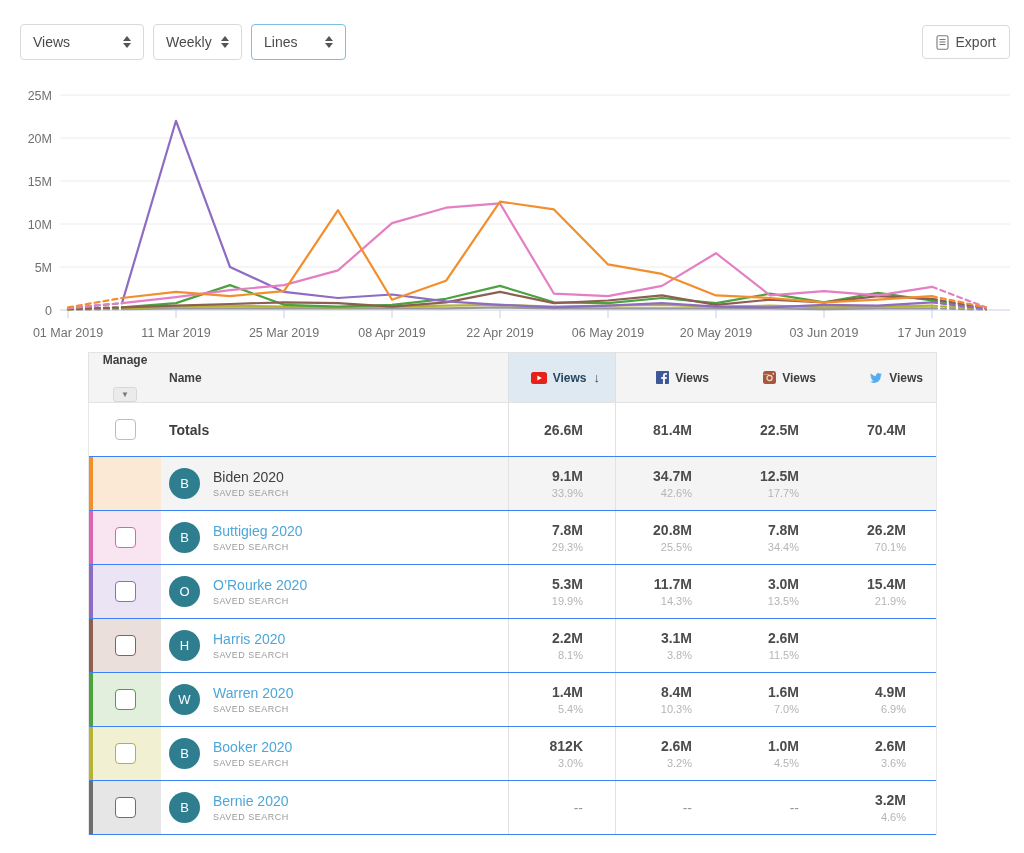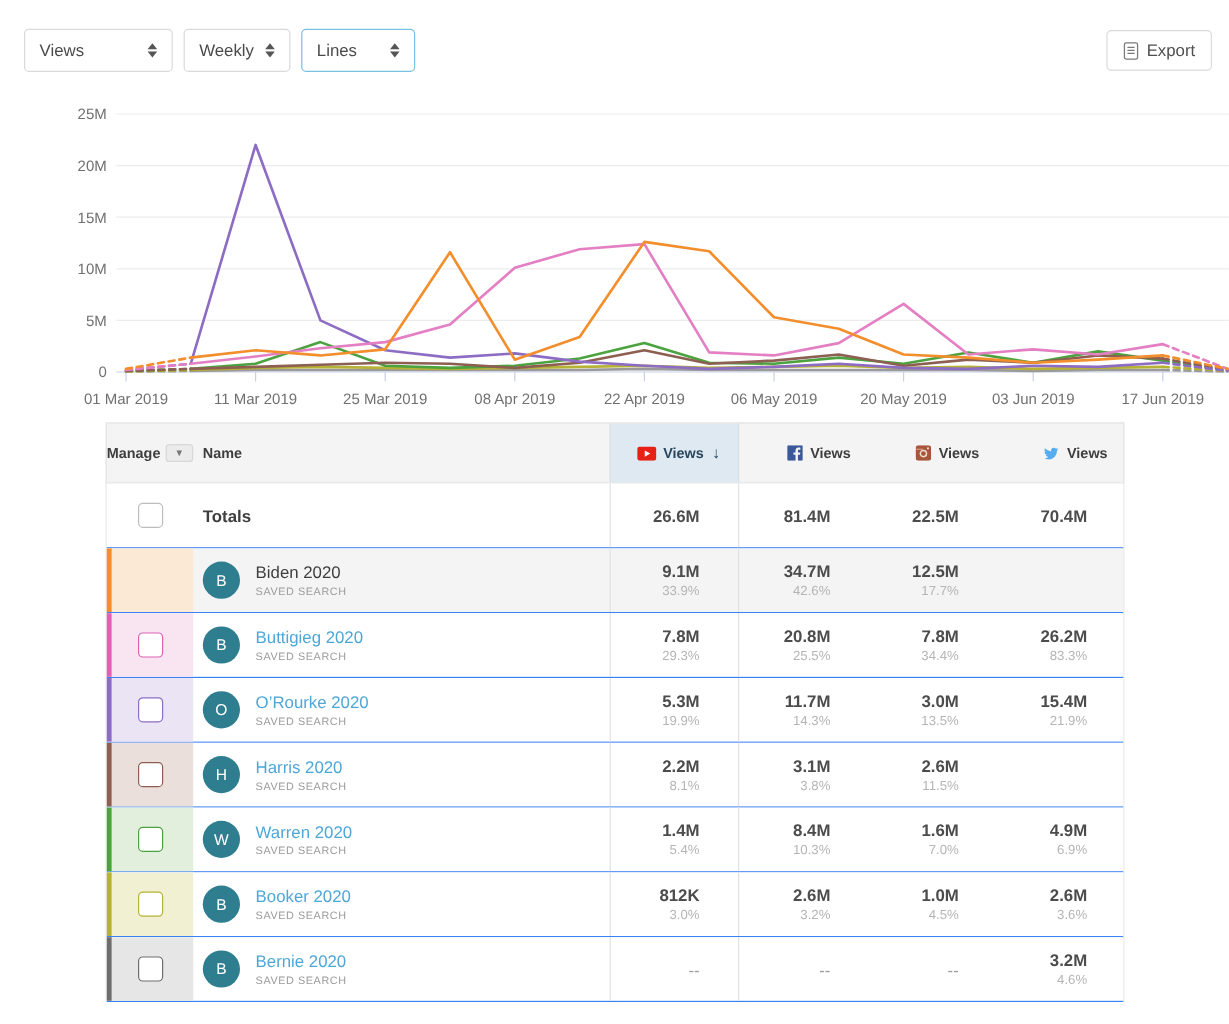--- a/index.html
+++ b/index.html
@@ -12,29 +12,29 @@
             padding:0 12px; margin-right:9px; font-size:14px; color:#4a4a4a; cursor:pointer; }
   .select.active { border-color:#79bfdf; }
   .sel-views { width:124px; } .sel-weekly { width:89px; } .sel-lines { width:95px; }
   .updown { display:flex; flex-direction:column; align-items:center; }
   .tri-up { width:0;height:0;border-left:4px solid transparent;border-right:4px solid transparent;border-bottom:5px solid #555; margin-bottom:2px;}
   .tri-down { width:0;height:0;border-left:4px solid transparent;border-right:4px solid transparent;border-top:5px solid #555;}
   .export-btn { margin-left:auto; height:34px; display:flex; align-items:center; gap:7px; padding:0 13px;
                 border:1px solid #dadada; border-radius:4px; background:#fff; font-size:14px; color:#4f4f4f; cursor:pointer; }
 
   
-  .chart-wrap { position:absolute; top:85px; left:0; width:1024px; height:262px;padding-left:37px; }
+  .chart-wrap { position:absolute; top:85px; left:0; width:1024px; height:262px; }
   .chart-wrap svg text { font-family:"Liberation Sans", sans-serif; }
 
   
   .table { position:absolute; top:352px; left:88px; width:849px; }
   .grid-row { display:grid; grid-template-columns:72px 347px 108px 108px 107px 107px; }
   .thead { height:51px; background:#f4f4f4; border:1px solid #e3e3e3; }
   .th { display:flex; align-items:center; font-size:12px; font-weight:bold; color:#3e3e3e; }
-  .th-manage { flex-direction:row; justify-content:space-between; gap:4px; }
+  .th-manage { flex-direction:column; justify-content:space-between; gap:4px; }
   .manage-caret { width:24px; height:15px; background:#ebebeb; border:1px solid #d8d8d8; border-radius:3px;
                   font-size:8px; color:#777; display:flex; align-items:center; justify-content:center; cursor:pointer; }
   .th-name { padding-left:8px; }
   .th-plat { justify-content:flex-end; padding-right:15px; gap:6px; }
   .th-yt { background:#dfe9f1; border-left:1px solid #d9e0e6; border-right:1px solid #d9e0e6; color:#27465f; }
   .sort-arrow { font-size:13px; font-weight:bold; color:#27465f; margin-left:1px; }
 
   .tbody { border-left:1px solid #e7e7e7; border-right:1px solid #e7e7e7; }
   .trow { height:54px; border-bottom:1px solid #3b82f6; background:#fff; }
   .trow.selected { background:#f4f4f4; }
@@ -256,21 +256,21 @@
       <div class="vcell cell-facebook">
           <span class="val">20.8M</span>
           <span class="pct">25.5%</span>
         </div>
       <div class="vcell cell-instagram">
           <span class="val">7.8M</span>
           <span class="pct">34.4%</span>
         </div>
       <div class="vcell cell-twitter">
           <span class="val">26.2M</span>
-          <span class="pct">83.3%</span>
+          <span class="pct">70.1%</span>
         </div>
     </div>
       <div class="grid-row trow">
       <div class="manage-cell" style="background: rgb(234, 228, 244);">
         <span class="stripe" style="background: rgb(141, 108, 196);"></span>
         <span class="checkbox" style="border-color: rgb(141, 108, 196);"></span>
       </div>
       <div class="name-cell">
         <span class="avatar">O</span>
         <span>

